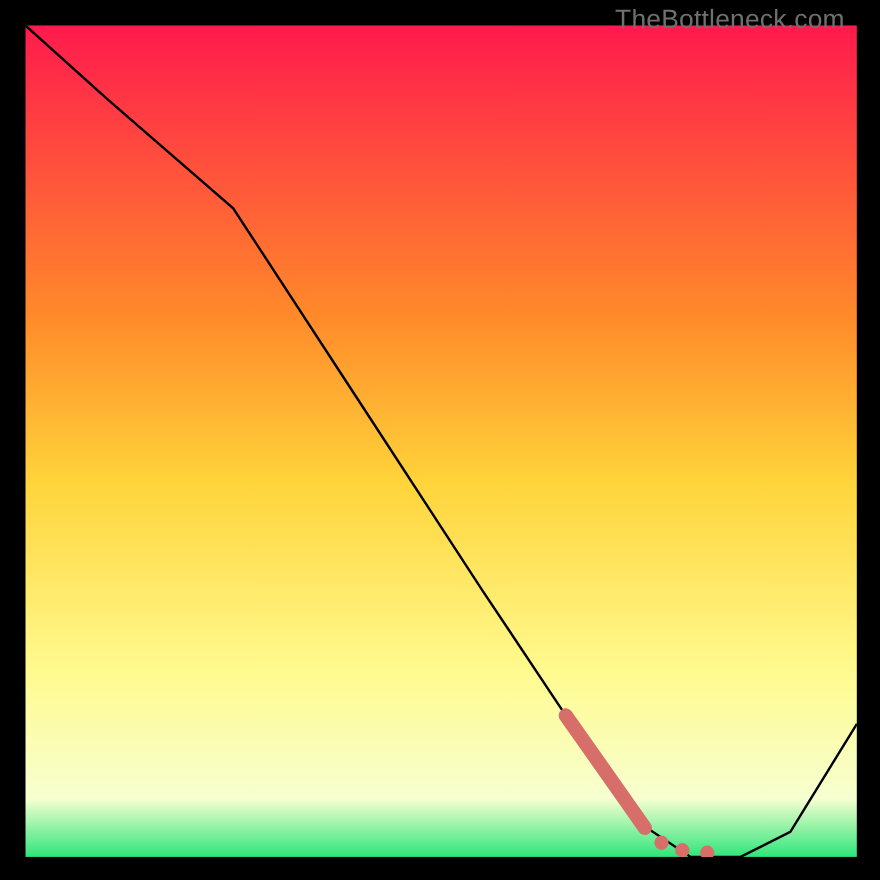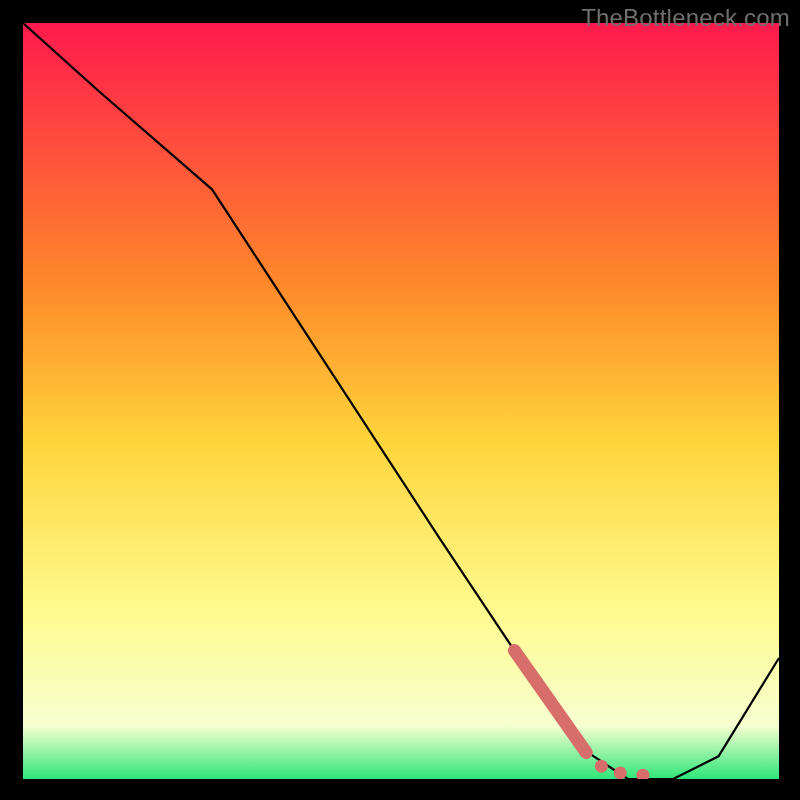--- a/index.html
+++ b/index.html
@@ -13,21 +13,21 @@
   }
   .frame {
     position: relative;
     width: 800px;
     height: 800px;
     background: #000000;
   }
   .watermark {
     position: absolute;
     top: 4px;
-    right: 10px;
+    right: 32px;
     color: #6f6f6f;
     font-size: 24px;
     font-weight: 500;
     letter-spacing: 0.2px;
     z-index: 4;
   }
   .plot-area {
     position: absolute;
     left: 23px;
     top: 23px;

